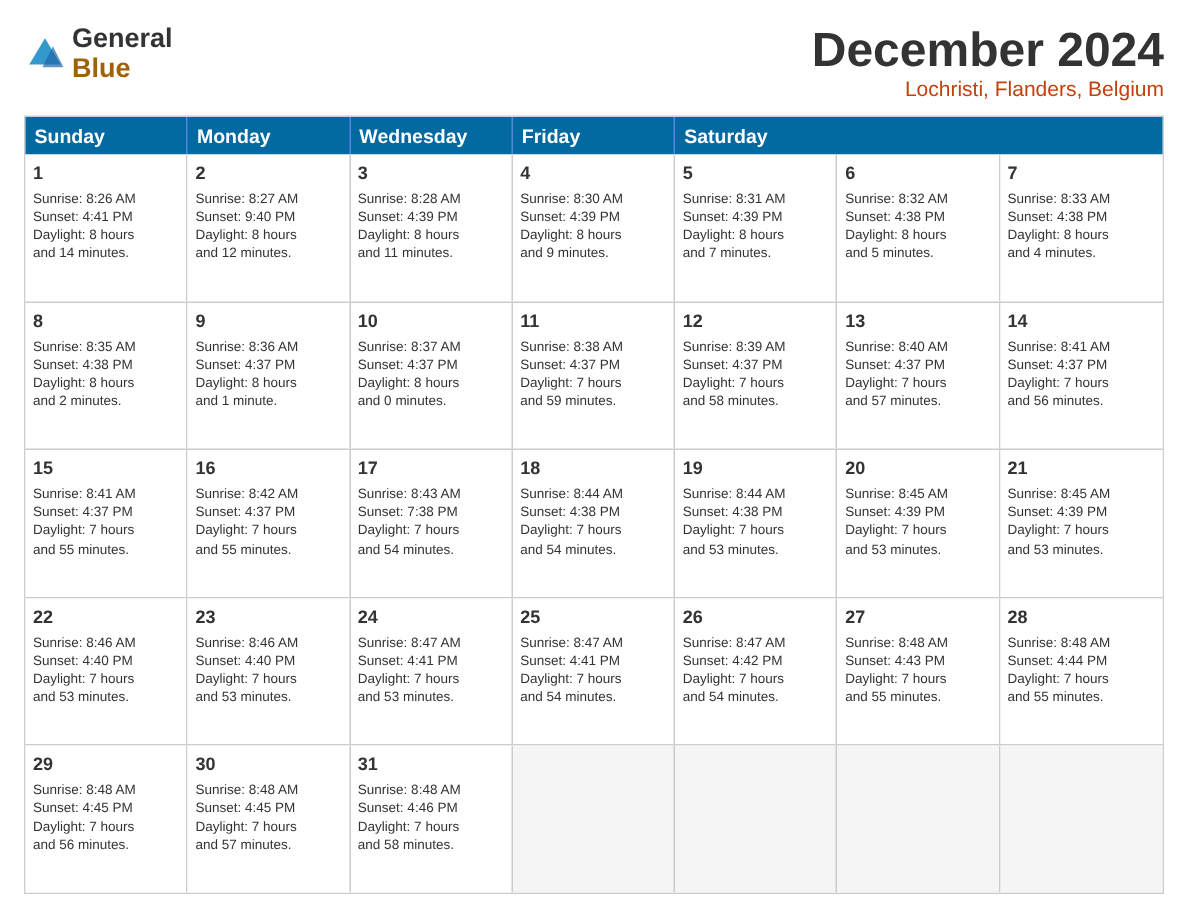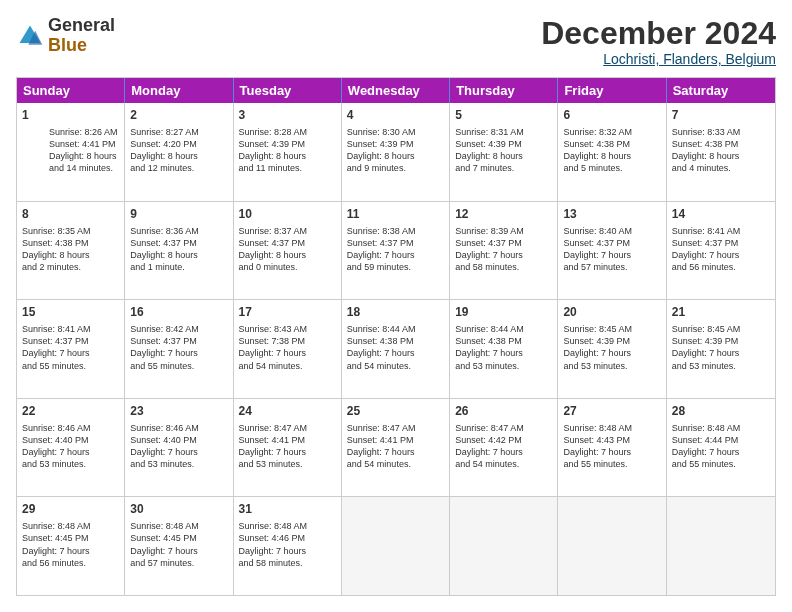--- a/index.html
+++ b/index.html
@@ -43,33 +43,32 @@
       text-align: right;
     }
     .month-title {
       font-size: 32px;
       font-weight: bold;
       color: #333;
       line-height: 1.1;
     }
     .location {
       font-size: 14px;
-      color: #0c4a6e;
-      text-decoration: underline;
+      color: #c2410c;
     }
     .calendar {
       flex: 1;
       display: flex;
       flex-direction: column;
       border: 1px solid #ccc;
     }
     .cal-header-row {
       display: grid;
       grid-template-columns: repeat(7, 1fr);
-      background: #a21caf;
+      background: #0369a1;
     }
     .cal-header-cell {
       color: #fff;
       font-weight: bold;
       font-size: 13px;
       padding: 5px 6px;
       border-right: 1px solid #5588dd;
     }
     .cal-header-cell:last-child { border-right: none; }
     .cal-body {
@@ -125,39 +124,37 @@
     <div class="title-block">
       <div class="month-title">December 2024</div>
       <div class="location">Lochristi, Flanders, Belgium</div>
     </div>
   </div>
 
   <div class="calendar">
     <div class="cal-header-row">
       <div class="cal-header-cell">Sunday</div>
       <div class="cal-header-cell">Monday</div>
-      <div class="cal-header-cell">Tuesday</div>
       <div class="cal-header-cell">Wednesday</div>
-      <div class="cal-header-cell">Thursday</div>
       <div class="cal-header-cell">Friday</div>
       <div class="cal-header-cell">Saturday</div>
     </div>
     <div class="cal-body" id="cal-body">
     <div class="cal-row">
           <div class="cal-cell">
             <span class="day-num">1</span>
-            <div class="info" style="white-space: pre-line; margin-left: 27px;">Sunrise: 8:26 AM
+            <div class="info" style="white-space: pre-line;">Sunrise: 8:26 AM
 Sunset: 4:41 PM
 Daylight: 8 hours
 and 14 minutes.</div>
           </div>
           <div class="cal-cell">
             <span class="day-num">2</span>
             <div class="info" style="white-space: pre-line;">Sunrise: 8:27 AM
-Sunset: 4:20 PM
+Sunset: 9:40 PM
 Daylight: 8 hours
 and 12 minutes.</div>
           </div>
           <div class="cal-cell">
             <span class="day-num">3</span>
             <div class="info" style="white-space: pre-line;">Sunrise: 8:28 AM
 Sunset: 4:39 PM
 Daylight: 8 hours
 and 11 minutes.</div>
           </div>

